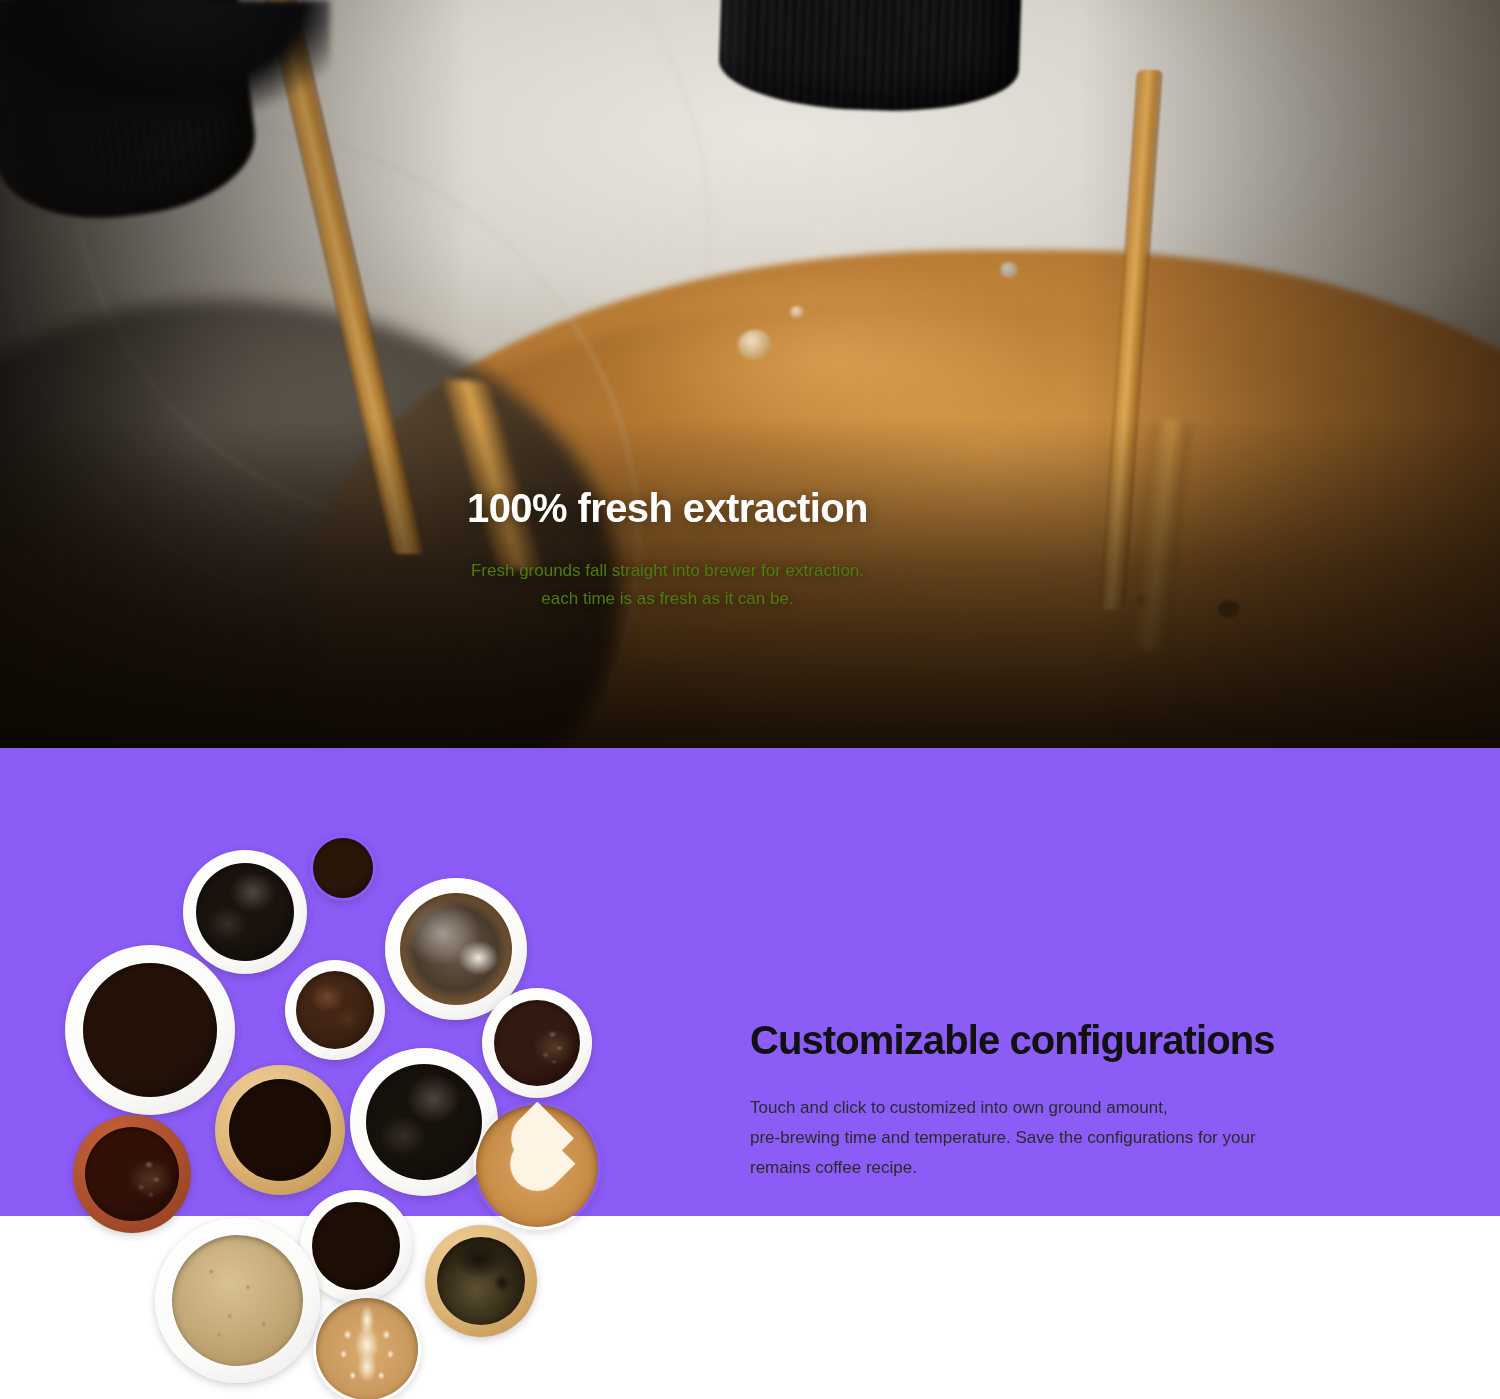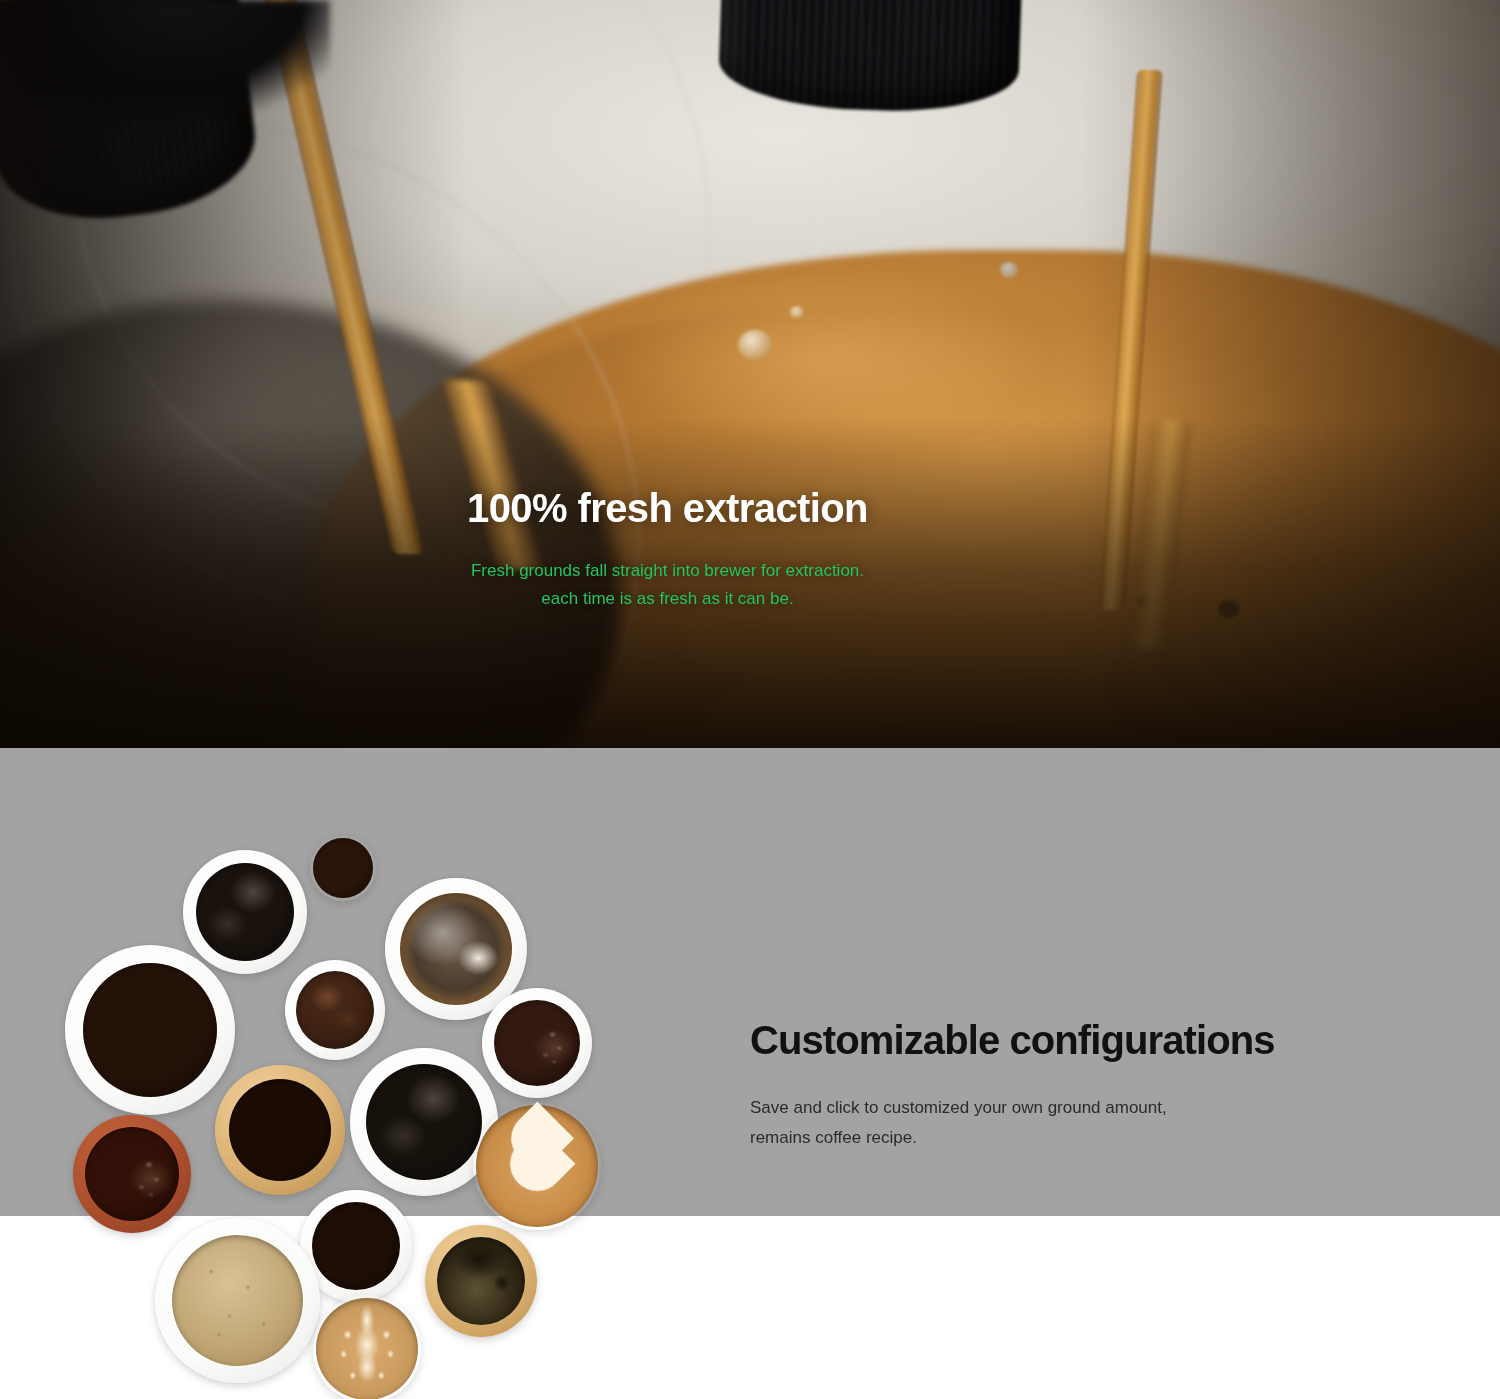--- a/index.html
+++ b/index.html
@@ -130,27 +130,27 @@
   .hero-text {
     position:absolute; left:0; top:485px; width:1335px; text-align:center;
     color:#ffffff; z-index:20;
   }
   .hero-title {
     font-size:40px; font-weight:bold; letter-spacing:-.6px; line-height:1.15;
     text-shadow:0 2px 14px rgba(0,0,0,.45);
   }
   .hero-sub {
     margin-top:26px; font-size:17px; line-height:1.62; font-weight:400;
-    color:#22c55e; text-shadow:0 1px 10px rgba(0,0,0,.45);
+    color:#4d7c0f; text-shadow:0 1px 10px rgba(0,0,0,.45);
   }
   .hero-sub span { display:block; }
 
   
   .feature {
-    position:absolute; left:0; top:748px; width:1500px; height:468px; background:#a3a3a3;
+    position:absolute; left:0; top:748px; width:1500px; height:468px; background:#8b5cf6;
   }
   .cups-art { position:absolute; left:55px; top:82px; width:570px; height:560px; }
   .cup { position:absolute; border-radius:50%; }
   .cup-white {
     box-shadow:0 2px 7px rgba(0,0,0,.16), 0 0 0 1px rgba(0,0,0,.03);
     background:radial-gradient(circle at 34% 26%, #ffffff 0%, #fbfbfa 58%, #e8e7e4 100%);
   }
   .liq { position:absolute; border-radius:50%; inset:0; margin:auto; }
 
   .text-col { position:absolute; left:750px; top:270px; width:690px; }
@@ -259,19 +259,20 @@
         <div class="cup" style="left: 258px; top: 465px; width: 108px; height: 108px; box-shadow: rgba(0, 0, 0, 0.14) 0px 3px 9px;">
           <div class="liq" style="inset: 3px; width: auto; height: auto; background: radial-gradient(circle, rgb(220, 171, 110) 0%, rgb(201, 154, 94) 62%, rgb(185, 139, 82) 100%); box-shadow: rgba(0, 0, 0, 0.35) 0px 2px 6px inset;">
             <div style="position: absolute; inset: 0px; border-radius: 50%; background: radial-gradient(10% 22% at 50% 22%, rgb(251, 241, 223), rgba(251, 241, 223, 0) 72%), radial-gradient(16% 26% at 50% 46%, rgb(251, 241, 223), rgba(251, 241, 223, 0) 74%), radial-gradient(13% 20% at 50% 68%, rgb(251, 241, 223), rgba(251, 241, 223, 0) 74%), radial-gradient(6% 7% at 31% 36%, rgb(251, 241, 223), rgba(251, 241, 223, 0) 70%), radial-gradient(6% 7% at 69% 36%, rgb(251, 241, 223), rgba(251, 241, 223, 0) 70%), radial-gradient(5% 6% at 27% 55%, rgb(251, 241, 223), rgba(251, 241, 223, 0) 70%), radial-gradient(5% 6% at 73% 55%, rgb(251, 241, 223), rgba(251, 241, 223, 0) 70%), radial-gradient(5% 6% at 36% 76%, rgb(251, 241, 223), rgba(251, 241, 223, 0) 70%), radial-gradient(5% 6% at 64% 76%, rgb(251, 241, 223), rgba(251, 241, 223, 0) 70%); filter: blur(0.5px);"></div>
           </div>
         </div>
       </div>
 
     <div class="text-col">
       <h2 class="feat-title">Customizable configurations</h2>
       <p class="feat-body">
-        <span>Save and click to customized your own ground amount,</span>
+        <span>Touch and click to customized into own ground amount,</span>
+        <span>pre-brewing time and temperature. Save the configurations for your</span>
         <span>remains coffee recipe.</span>
       </p>
     </div>
   </section>
 
 </div>
 
 </body></html>

